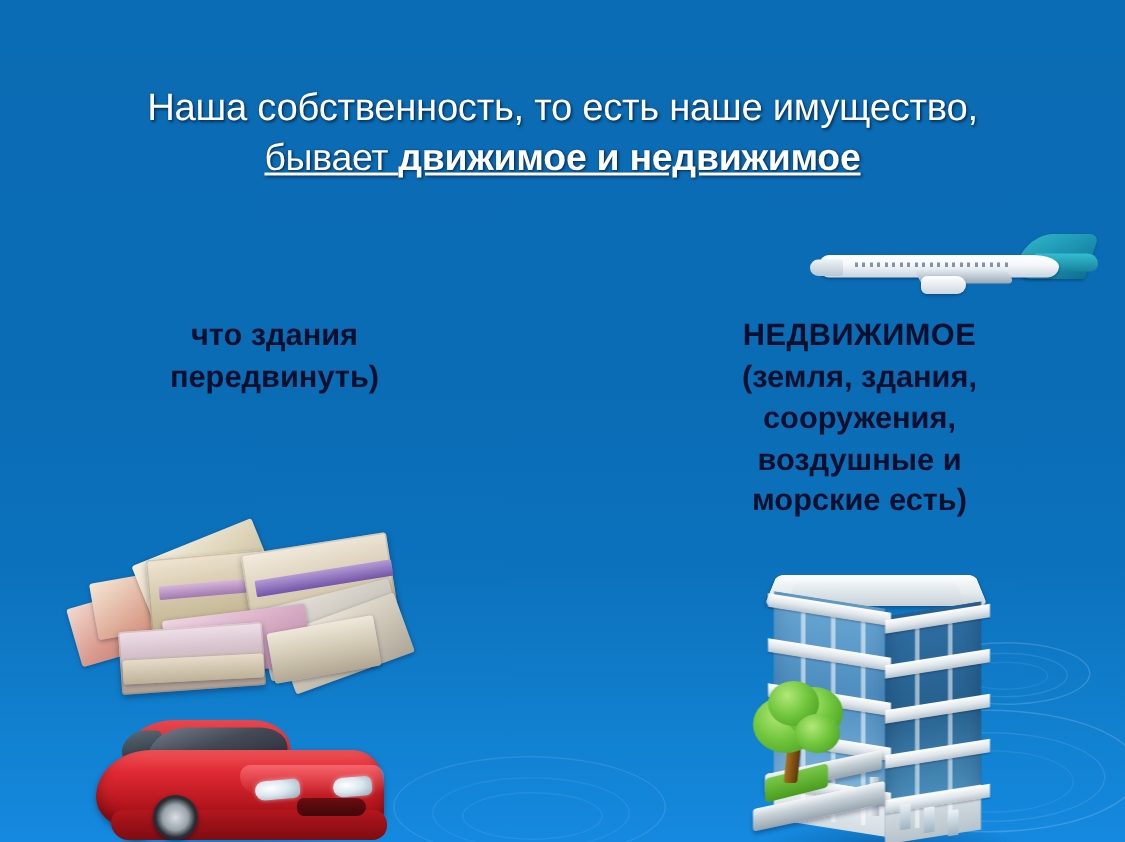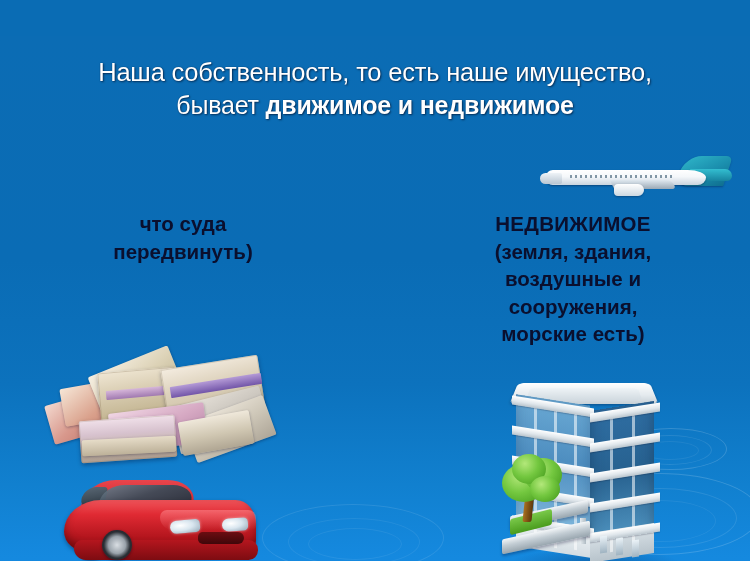--- a/index.html
+++ b/index.html
@@ -40,21 +40,21 @@
     top: 20px;
     left: 0;
     width: 750px;
     text-align: center;
     color: #ffffff;
     font-size: 25.5px;
     line-height: 33px;
     letter-spacing: -0.2px;
     text-shadow: 1px 1px 2px rgba(0,0,20,0.55), 0 0 1px rgba(0,0,40,0.5);
   }
-  .title .ln2 { font-size: 25px; }
+  .title .ln2 { font-size: 25px; text-decoration: underline; }
   .title b { font-weight: bold; }
 
   
   .heading-main {
     position: absolute;
     top: 124px;
     left: 195px;
     width: 310px;
     text-align: center;
     font-size: 22px;
@@ -308,29 +308,29 @@
   <div class="ripple faint" style="left:288px; top:482px; width:130px; height:46px;"></div>
   <div class="ripple faint" style="left:308px; top:492px; width:92px; height:30px;"></div>
 
   <div class="title">
     <div class="ln1">Наша собственность, то есть наше имущество,</div>
     <div class="ln2"><span>бывает </span><b>движимое и недвижимое</b></div>
   </div>
 
 
   <div class="col-left">
-    <div>что суда</div>
+    <div>что здания</div>
     <div>передвинуть)</div>
   </div>
 
   <div class="col-right">
     <div class="cap">НЕДВИЖИМОЕ</div>
     <div>(земля, здания,</div>
+    <div>сооружения,</div>
     <div>воздушные и</div>
-    <div>сооружения,</div>
     <div>морские есть)</div>
   </div>
 
   <div class="airplane">
     <div class="plane-tail"></div>
     <div class="plane-tail2"></div>
     <div class="plane-body"></div>
     <div class="plane-nose"></div>
     <div class="plane-win"></div>
     <div class="plane-wing"></div>

